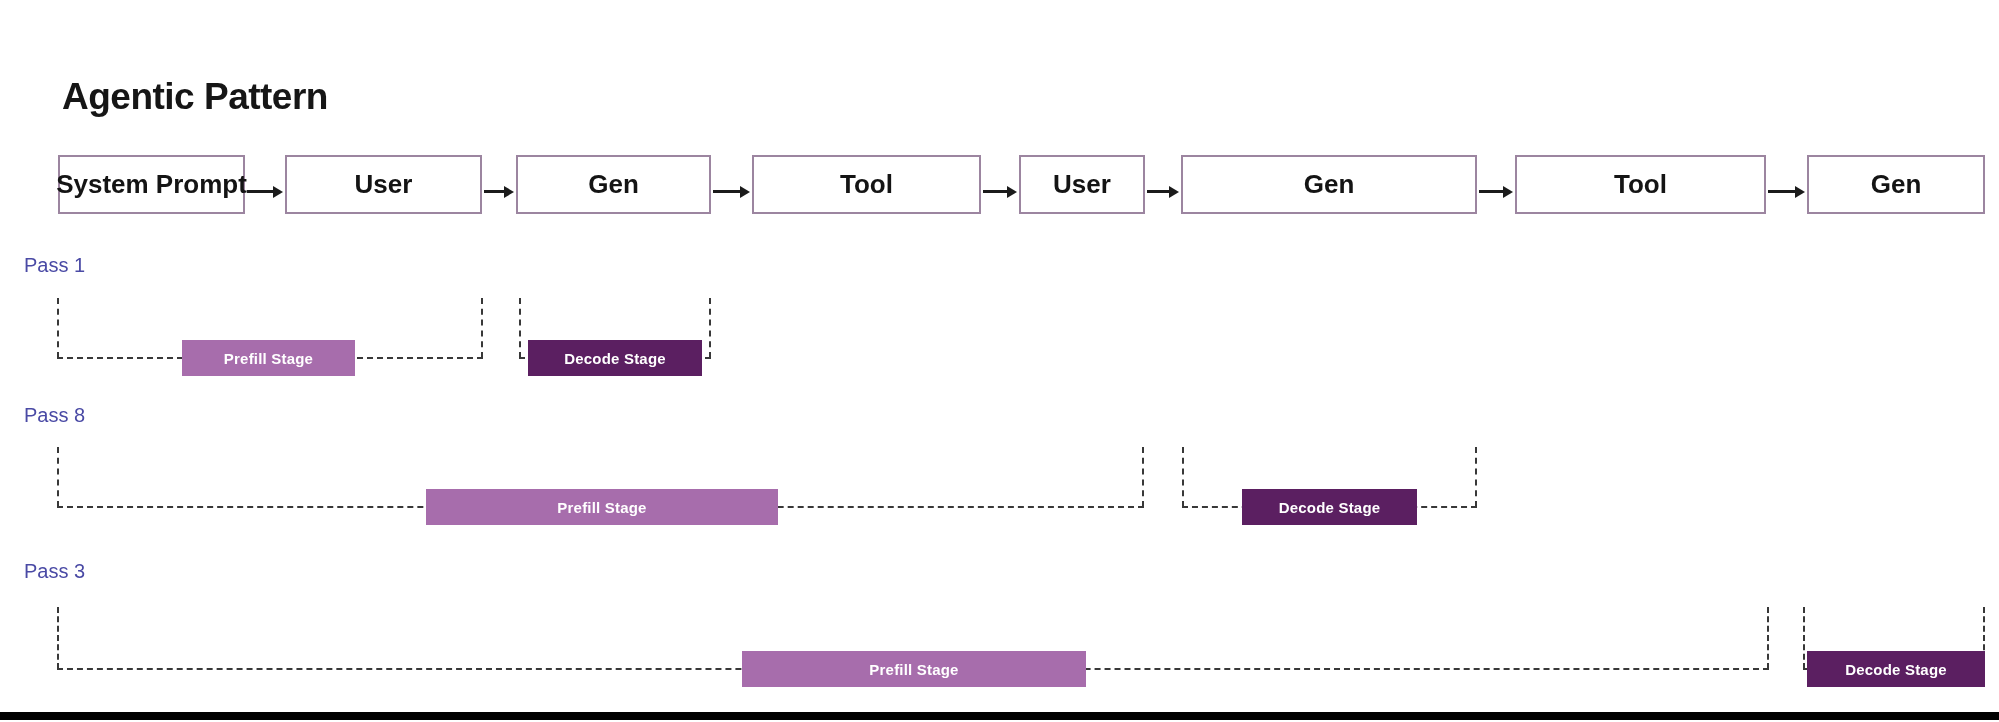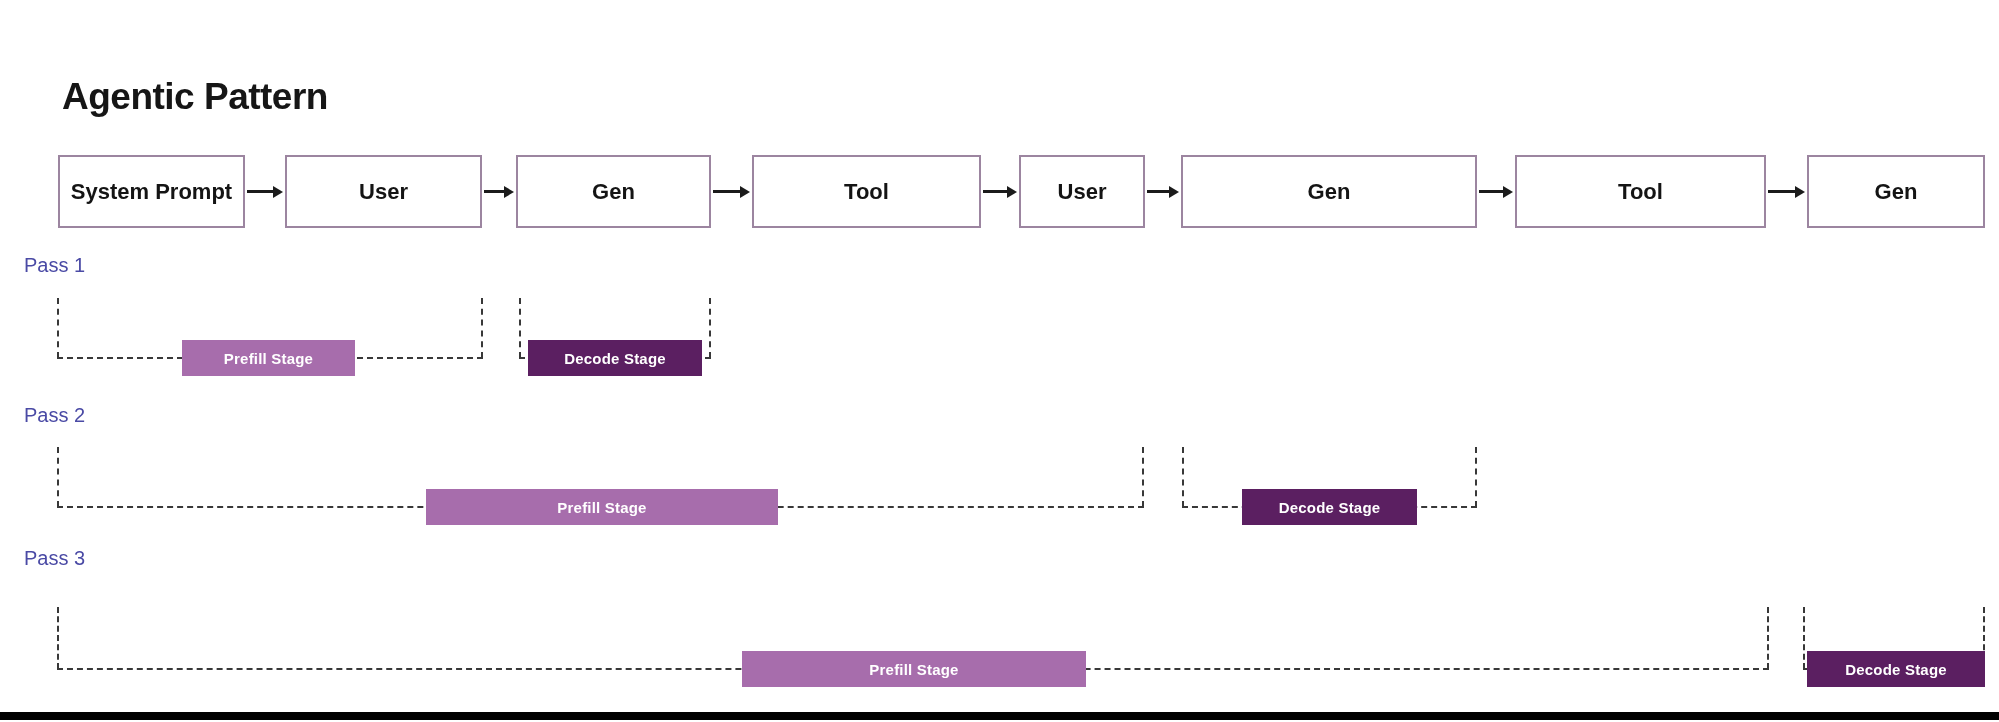--- a/index.html
+++ b/index.html
@@ -17,28 +17,28 @@
     top: 76px;
     font-size: 37px;
     font-weight: 800;
     letter-spacing: -0.5px;
     color: var(--title-text, #161616);
     white-space: nowrap;
   }
   .flow-box {
     position: absolute;
     top: 155px;
-    height: 73px;
+    height: 59px;
     box-sizing: border-box;
     border: 2px solid var(--box-border, #9c85a0);
     background: #ffffff;
     display: flex;
     align-items: center;
     justify-content: center;
-    font-size: 22px;
+    font-size: 26px;
     font-weight: 700;
     color: var(--box-text, #141414);
     white-space: nowrap;
   }
   .arrow { position: absolute; top: 185px; height: 13px; }
   .arrow-shaft {
     position: absolute;
     left: 0; right: 7px; top: 5px;
     height: 2.5px;
     background: var(--arrow, #1b1b1b);
@@ -143,33 +143,33 @@
   <div class="vdash" style="left:57px;top:298px;height:60px"></div>
   <div class="hdash" style="left:57px;top:357px;width:426px"></div>
   <div class="vdash" style="left:481px;top:298px;height:60px"></div>
   <div class="stage-bar prefill" style="left:182px;top:340px;width:173px">Prefill Stage</div>
 
   <div class="vdash" style="left:519px;top:298px;height:60px"></div>
   <div class="hdash" style="left:519px;top:357px;width:192px"></div>
   <div class="vdash" style="left:709px;top:298px;height:60px"></div>
   <div class="stage-bar decode" style="left:528px;top:340px;width:174px">Decode Stage</div>
 
-  <div class="pass-label" style="top:404px">Pass 2</div>
+  <div class="pass-label" style="top:404px">Pass 8</div>
 
   <div class="vdash" style="left:57px;top:447px;height:60px"></div>
   <div class="hdash" style="left:57px;top:506px;width:1087px"></div>
   <div class="vdash" style="left:1142px;top:447px;height:60px"></div>
   <div class="stage-bar prefill" style="left:426px;top:489px;width:352px">Prefill Stage</div>
 
   <div class="vdash" style="left:1182px;top:447px;height:60px"></div>
   <div class="hdash" style="left:1182px;top:506px;width:295px"></div>
   <div class="vdash" style="left:1475px;top:447px;height:60px"></div>
   <div class="stage-bar decode" style="left:1242px;top:489px;width:175px">Decode Stage</div>
 
-  <div class="pass-label" style="top:547px">Pass 3</div>
+  <div class="pass-label" style="top:560px">Pass 3</div>
 
   <div class="vdash" style="left:57px;top:607px;height:62px"></div>
   <div class="hdash" style="left:57px;top:668px;width:1712px"></div>
   <div class="vdash" style="left:1767px;top:607px;height:62px"></div>
   <div class="stage-bar prefill" style="left:742px;top:651px;width:344px">Prefill Stage</div>
 
   <div class="vdash" style="left:1803px;top:607px;height:62px"></div>
   <div class="hdash" style="left:1803px;top:668px;width:180px"></div>
   <div class="vdash" style="left:1983px;top:607px;height:62px"></div>
   <div class="stage-bar decode" style="left:1807px;top:651px;width:178px">Decode Stage</div>

